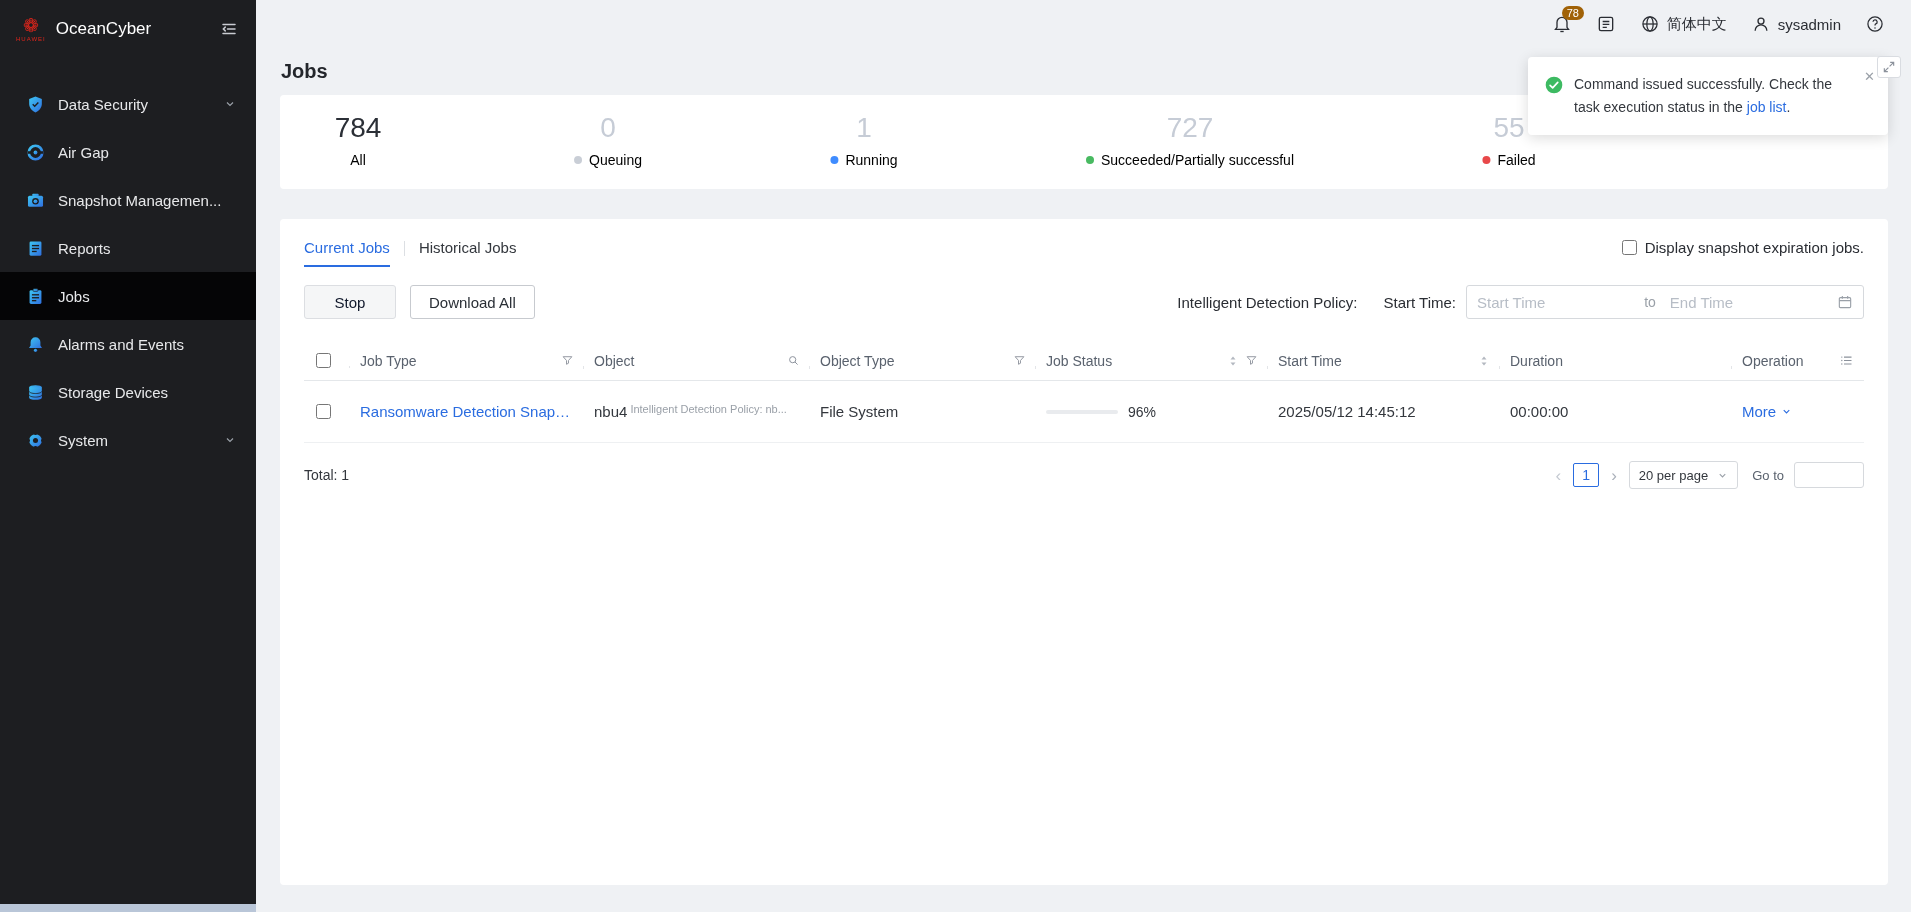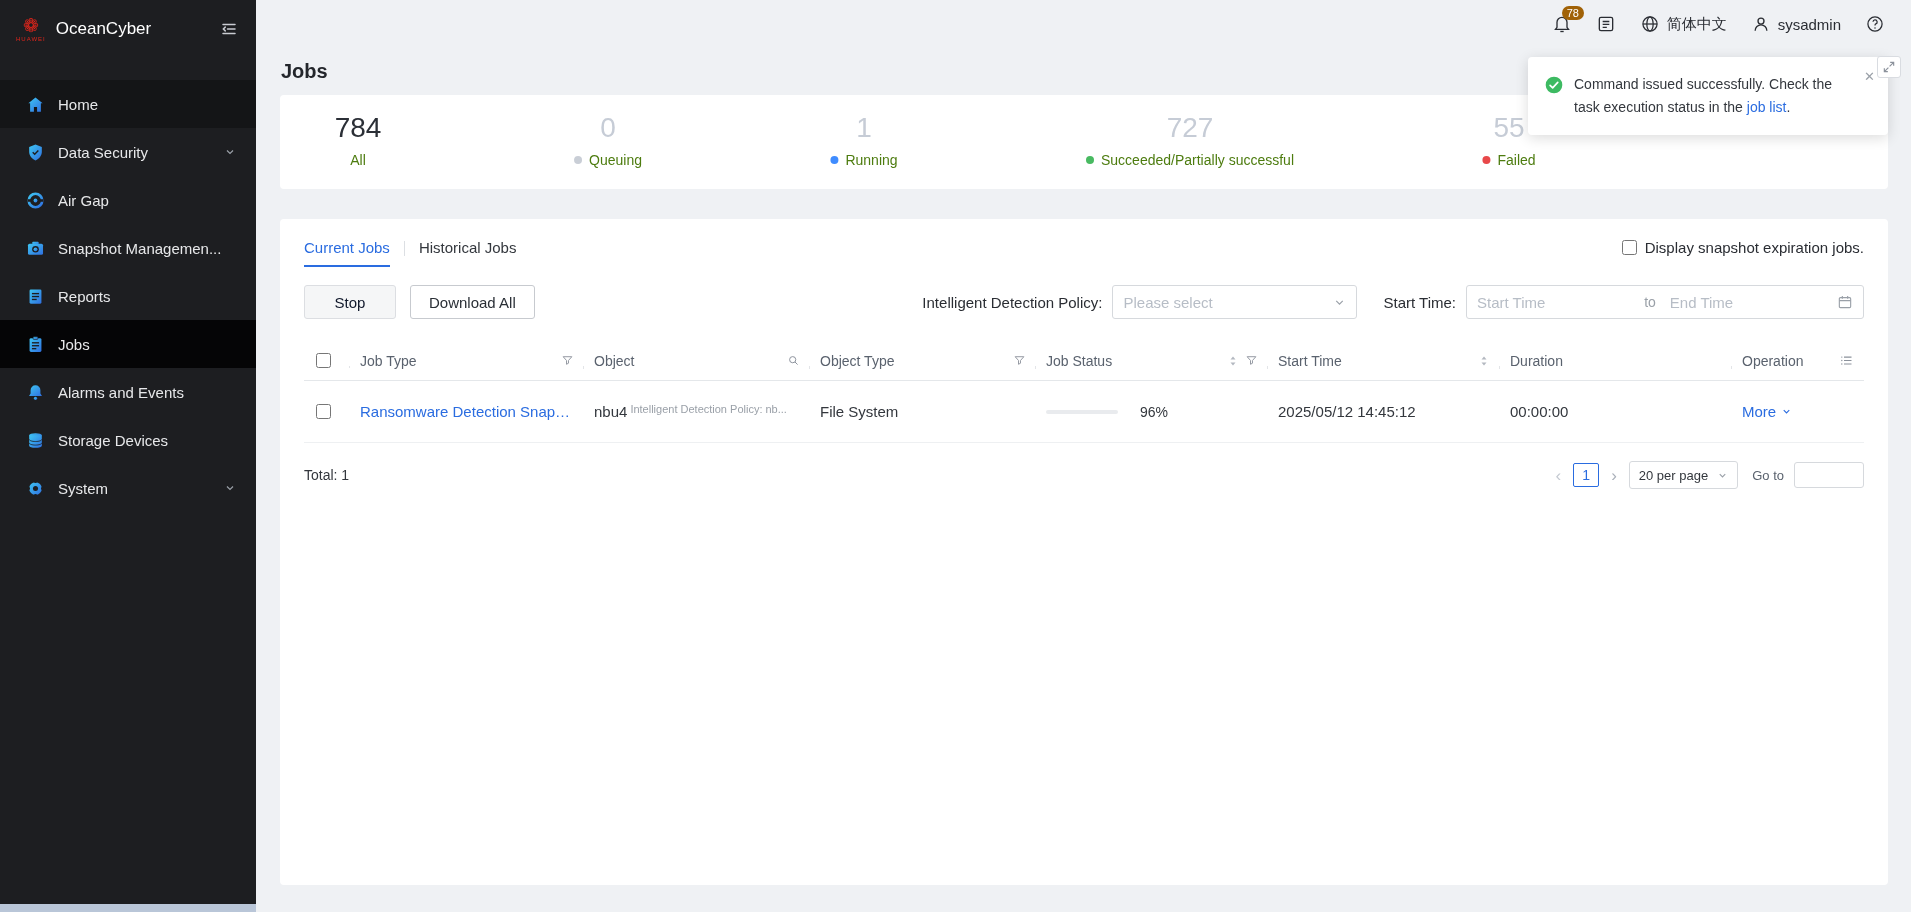--- a/index.html
+++ b/index.html
@@ -34,21 +34,21 @@
   .bell-wrap { position:relative; }
   .bell-badge { position:absolute; top:-8px; left:10px; background:#a16207; color:#fff; font-size:11px; line-height:14px; padding:0 5px; border-radius:8px; }
   
   .page-title { position:absolute; left:281px; top:60px; font-size:20px; font-weight:bold; color:#23262b; }
   .corner-icon { position:absolute; right:10px; top:56px; z-index:60; cursor:pointer; background:#fff; border:1px solid #d9dce1; border-radius:3px; width:24px; height:22px; display:flex; align-items:center; justify-content:center; }
   
   .stats-card { position:absolute; left:280px; top:95px; width:1608px; height:94px; background:#fff; border-radius:4px;padding-left:14px; }
   .stat { position:absolute; top:16px; transform:translateX(-50%); text-align:center; white-space:nowrap; }
   .stat-value { font-size:28px; line-height:34px; color:#c6ccd6; }
   .stat-value.dark { color:#2b2f36; }
-  .stat-label { margin-top:7px; font-size:14px; color:#4d7c0f; display:flex; align-items:center; justify-content:center; gap:7px; }
+  .stat-label { margin-top:7px; font-size:14px; color:#000000; display:flex; align-items:center; justify-content:center; gap:7px; }
   .dot { width:8px; height:8px; border-radius:50%; display:inline-block; flex:none; }
   .dot-queuing { background:#c9ced6; }
   .dot-running { background:#3f8cff; }
   .dot-succeeded { background:#48ba61; }
   .dot-failed { background:#e8484a; }
   .dot-stopped { background:#a9b0ba; }
   
   .toast { position:absolute; left:1528px; top:57px; width:360px; background:#fff; border-radius:4px; box-shadow:0 3px 14px rgba(0,0,0,.14); padding:16px 34px 16px 16px; z-index:50; display:flex; gap:10px; }
   .toast-text { font-size:14px; line-height:1.65; color:#33373d; width:262px; }
   .toast-link { color:#2a6ce0; cursor:pointer; }
@@ -90,21 +90,21 @@
   .col-start { width:232px; flex:none; justify-content:space-between; }
   .col-duration { width:232px; flex:none; }
   .col-op { flex:1; justify-content:space-between; }
   .hicons { display:flex; align-items:center; gap:6px; }
   .link { color:#2a6ce0; cursor:pointer; white-space:nowrap; overflow:hidden; text-overflow:ellipsis; }
   .object-cell-inner { display:flex; flex-direction:row; justify-content:center; gap:3px; overflow:hidden; }
   .object-name { color:#33373d; font-size:15px; }
   .object-sub { color:#9aa0a8; font-size:11px; white-space:nowrap; overflow:hidden; text-overflow:ellipsis; }
   .progress-track { width:72px; height:4px; border-radius:2px; background:#e9ebee; overflow:hidden; flex:none; }
   .progress-fill { height:100%; background:#3cb55e; border-radius:2px; }
-  .progress-label { margin-left:22px; font-size:14px; color:#33373d; }
+  .progress-label { margin-left:10px; font-size:14px; color:#33373d; }
   .more-link { display:flex; align-items:center; gap:5px; color:#2a6ce0; cursor:pointer; font-size:15px; }
   
   .pagination-row { margin-top:18px; display:flex; align-items:center; font-size:14px; color:#33373d; }
   .pag-controls { margin-left:auto; display:flex; align-items:center; gap:10px; }
   .pag-arrow { font-size:17px; color:#c4c9d1; cursor:pointer; line-height:1; padding:0 2px; }
   .pag-arrow.next { color:#aab0ba; }
   .page-num { width:26px; height:24px; border:1px solid #2a6ce0; color:#2a6ce0; border-radius:2px; display:flex; align-items:center; justify-content:center; font-size:14px; background:#fff; cursor:pointer; }
   .per-page { height:28px; border:1px solid #d6d9dd; border-radius:3px; background:#fff; display:flex; align-items:center; gap:9px; padding:0 9px; font-size:13px; color:#33373d; cursor:pointer; }
   .goto-label { font-size:13px; color:#5a626e; margin-left:4px; }
   .goto-input { width:70px; height:26px; border:1px solid #d6d9dd; border-radius:3px; background:#fff; font-family:inherit; font-size:13px; padding:0 6px; }
@@ -121,34 +121,20 @@
     </span>
     <span class="brand-name">OceanCyber</span>
     <span class="collapse-btn">
       <svg width="18" height="18" viewBox="0 0 24 24" fill="none" stroke="#c9ccd2" stroke-width="2" stroke-linecap="round">
         <path d="M4 6h16M10 12h10M4 18h16M7 9.5 4.5 12 7 14.5"></path>
       </svg>
     </span>
   </div>
   <div class="nav">
 
-    <div class="nav-item hovered">
-      <span class="nav-icon">
-        <svg viewBox="0 0 24 24">
-            <defs>
-              <linearGradient id="g1" x1="0" y1="0" x2="1" y2="1">
-                <stop offset="0" stop-color="#3ec6f2"></stop>
-                <stop offset="1" stop-color="#2f6fe0"></stop>
-              </linearGradient>
-            </defs>
-            <path d="M12 3 3 10.5h2.2V21H10v-6h4v6h4.8V10.5H21z" fill="url(#g1)"></path>
-          </svg>
-      </span>
-      <span class="nav-label">Home</span>
-    </div>
 
     <div class="nav-item">
       <span class="nav-icon">
         <svg viewBox="0 0 24 24">
             <defs>
               <linearGradient id="g2" x1="0" y1="0" x2="1" y2="1">
                 <stop offset="0" stop-color="#3ec6f2"></stop>
                 <stop offset="1" stop-color="#2f6fe0"></stop>
               </linearGradient>
             </defs>
@@ -409,26 +395,20 @@
       <input type="checkbox" style="">
       <span>Display snapshot expiration jobs.</span>
     </label>
   </div>
 
   <div class="actions-row">
     <button class="btn btn-stop" disabled="">Stop</button>
     <button class="btn btn-download">Download All</button>
     <div class="filters">
       <span class="filter-label">Intelligent Detection Policy:</span>
-      <div class="select-box">
-        <span class="placeholder">Please select</span>
-        <svg width="13" height="13" viewBox="0 0 24 24" fill="none" stroke="#9aa0a8" stroke-width="2.2">
-            <path d="M6 9l6 6 6-6"></path>
-          </svg>
-      </div>
       <span class="filter-label start-time-label">Start Time:</span>
       <div class="range-box">
         <span class="placeholder range-start">Start Time</span>
         <span class="range-to">to</span>
         <span class="placeholder range-end">End Time</span>
         <svg width="16" height="16" viewBox="0 0 24 24" fill="none" stroke="#9aa0a8" stroke-width="1.7">
           <rect x="3.5" y="5.5" width="17" height="15" rx="1.6"></rect>
             <path d="M8 3v4M16 3v4M3.5 10h17"></path>
         </svg>
       </div>

